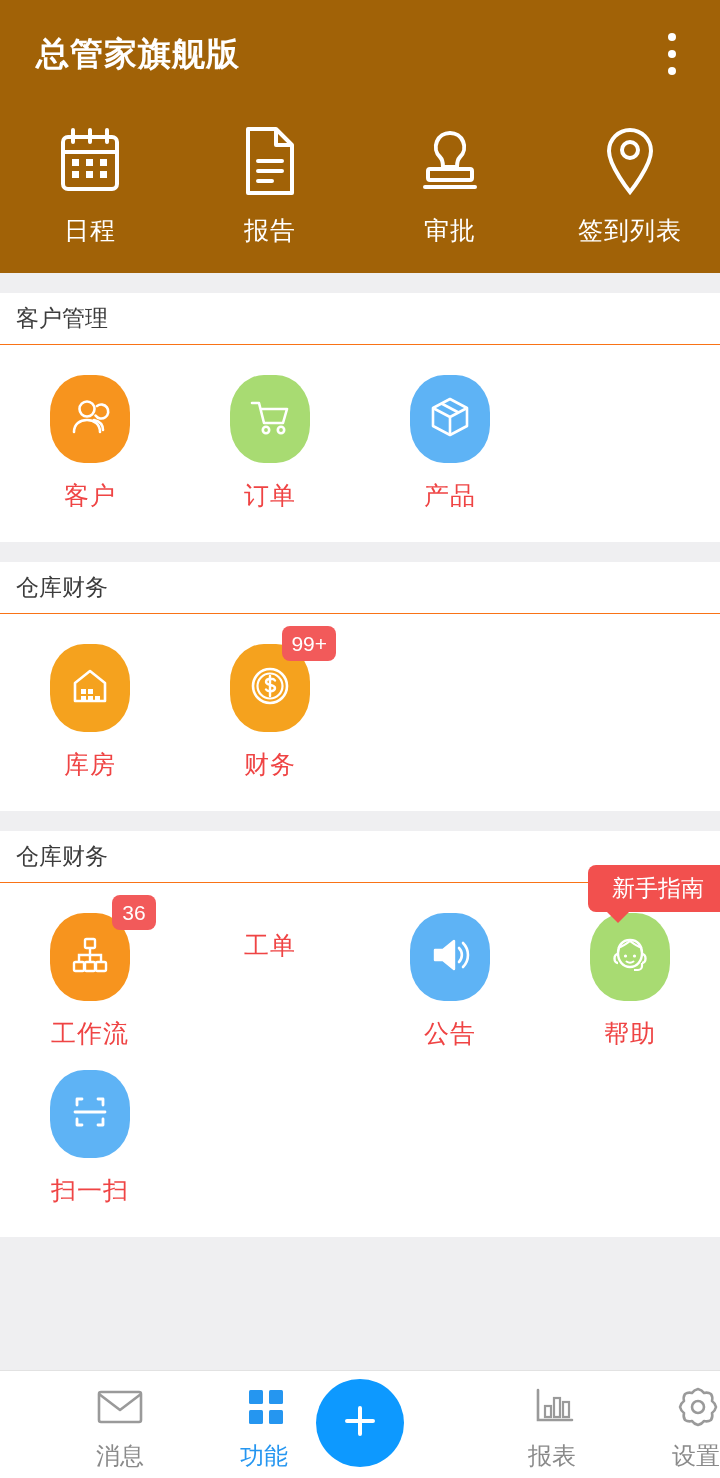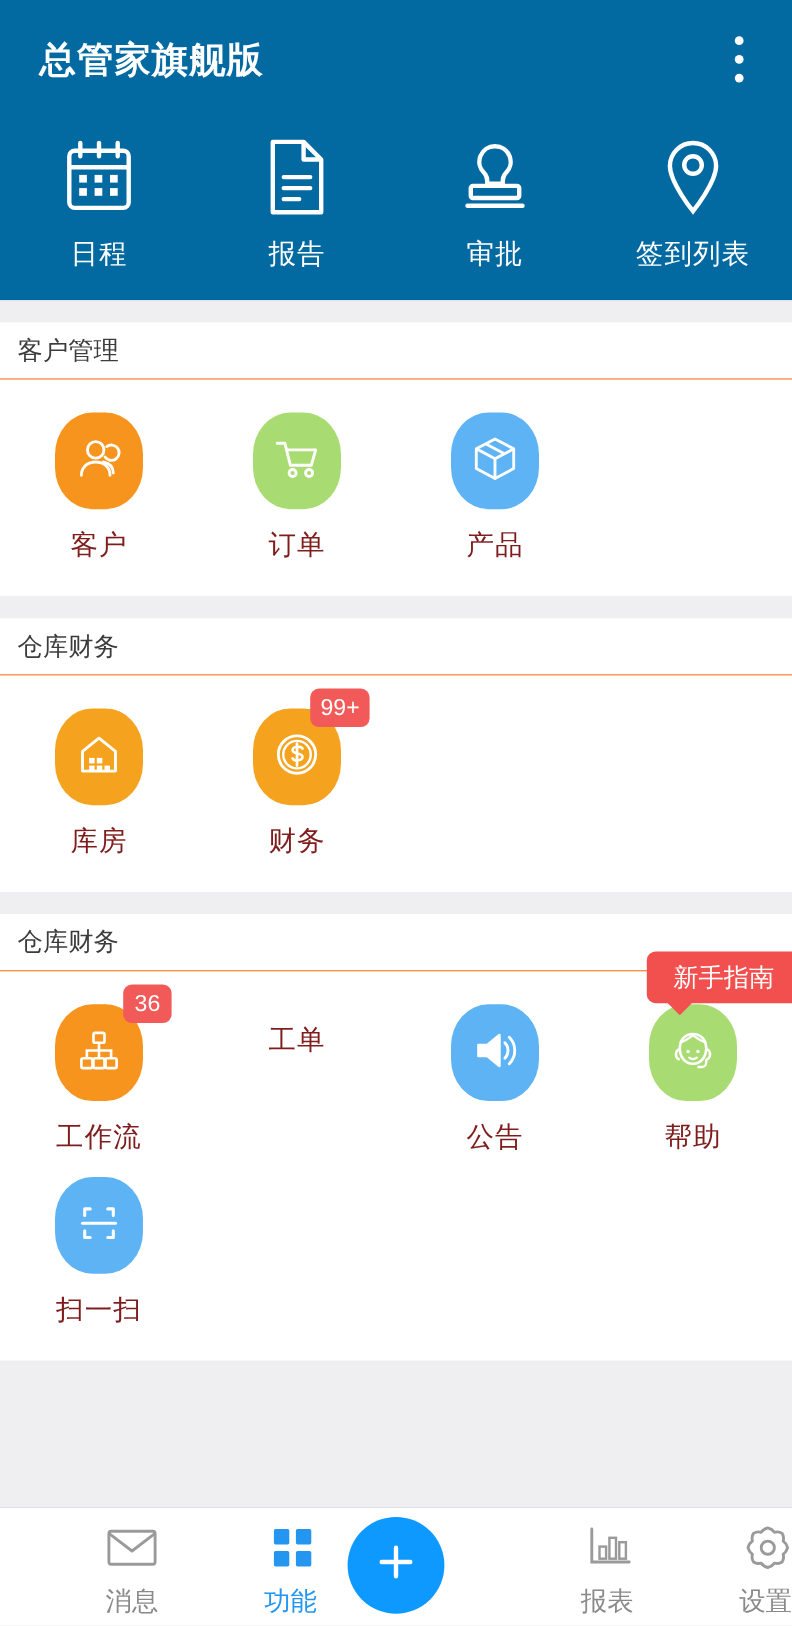--- a/index.html
+++ b/index.html
@@ -33,21 +33,21 @@
   .sb-batt{
     border:2px solid #fff; border-radius:8px; padding:1px 7px 1px 7px;
     font-size:18px; line-height:20px; position:relative; font-weight:bold;
   }
   .sb-batt::after{
     content:""; position:absolute; right:-5px; top:7px; width:3px;height:10px;
     background:#fff; border-radius:0 2px 2px 0;
   }
 
   
-  .header{ background:#0369a1; padding:0 0 26px 0; }
+  .header{ background:#a16207; padding:0 0 26px 0; }
   .header-top{
     height:108px; display:flex; align-items:center; justify-content:space-between;
     padding:0 34px 0 36px;
   }
   .app-title{ color:#fff; font-size:33px; font-weight:bold; letter-spacing:1px;}
   .kebab{ display:flex; flex-direction:column; gap:9px; padding:8px 10px; cursor:pointer;}
   .kebab i{ width:8px;height:8px;border-radius:50%;background:#fff;display:block;}
 
   .quick-row{ display:flex; padding:16px 0 0 0; }
   .quick-item{
@@ -67,21 +67,21 @@
   .grid{ display:flex; flex-wrap:wrap; padding:18px 0 22px 0; }
   .cell{
     width:25%; display:flex; flex-direction:column; align-items:center;
     padding-top:12px; padding-bottom:8px; cursor:pointer;
   }
   .tile-wrap{ position:relative; }
   .tile{
     width:80px; height:88px; border-radius:34px / 38px;
     display:flex; align-items:center; justify-content:center;
   }
-  .cell-label{ margin-top:16px; font-size:25px; color:#7f1d1d; letter-spacing:1px;}
+  .cell-label{ margin-top:16px; font-size:25px; color:#ef4444; letter-spacing:1px;}
 
   .badge{
     position:absolute; top:-18px; right:-26px;
     background:#f25a5a; color:#fff; font-size:21px; line-height:1;
     padding:7px 9px; border-radius:8px; min-width:44px; text-align:center;
   }
   .tip{
     position:absolute; top:-48px; left:-2px;
     background:#f2504e; color:#fff; font-size:23px; line-height:1;
     padding:12px 24px; border-radius:8px; white-space:nowrap;

